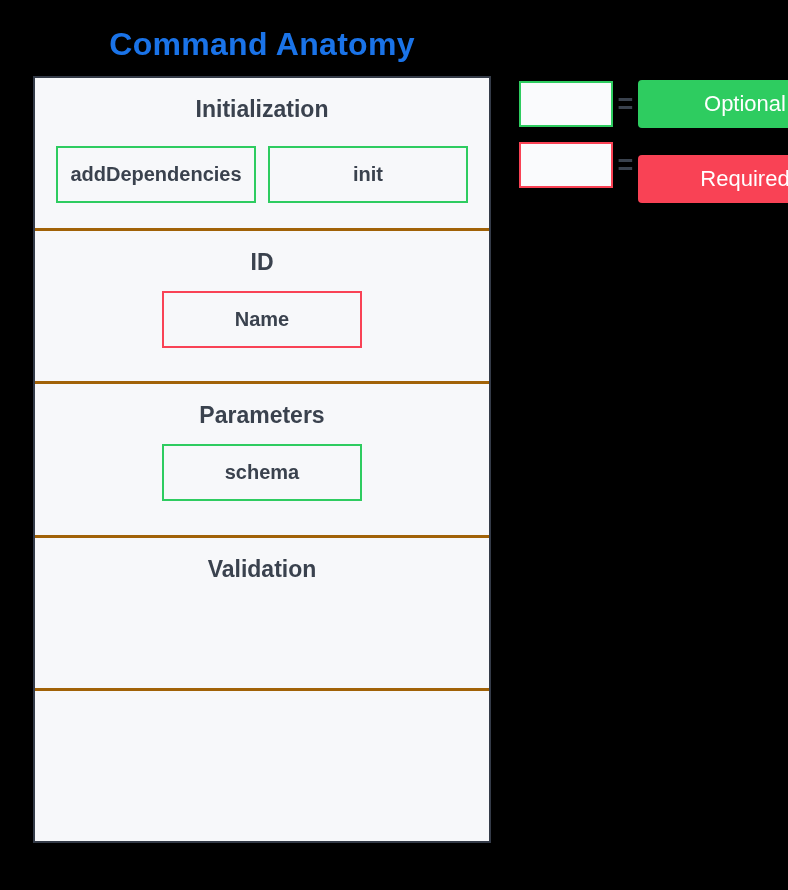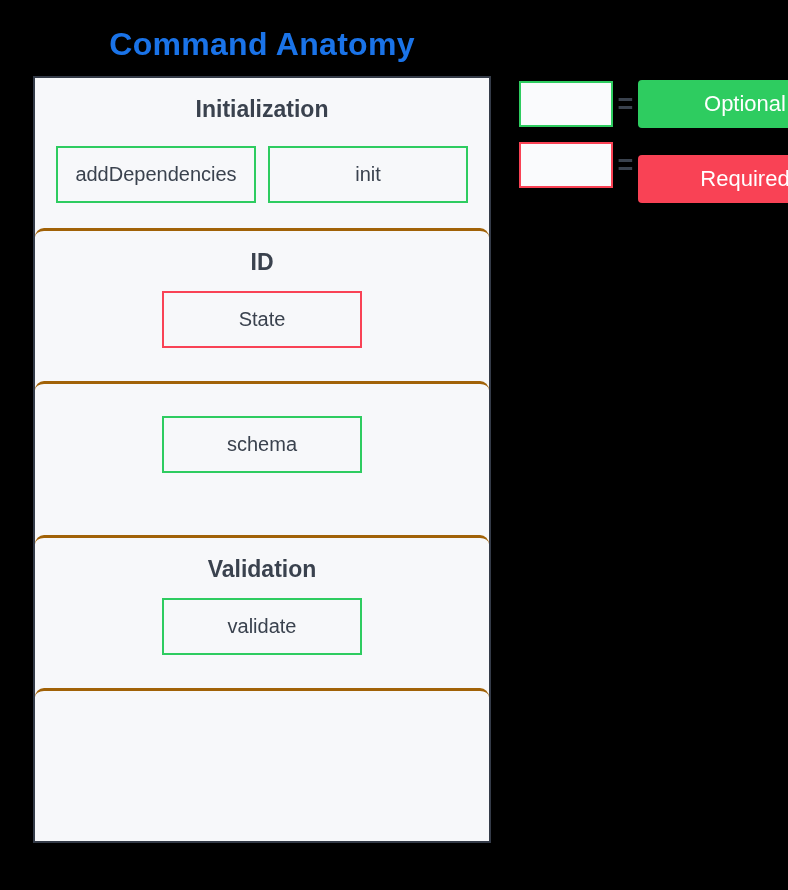--- a/index.html
+++ b/index.html
@@ -16,35 +16,34 @@
   .panel {
     position: absolute; left: 33px; top: 76px; width: 458px; height: 767px;
     background: #f7f8fa; border: 2px solid #343b48; box-sizing: border-box;
     display: flex; flex-direction: column;
   }
 
   .sec {
     flex: 1 1 0; box-sizing: border-box;
     display: flex; flex-direction: column; align-items: center;
     padding-top: 17px;
-    border-radius: 9px;
   }
   .sec + .sec { border-top: 3px solid #a16207; }
 
   .sec-label {
     font-weight: 700; font-size: 23px; color: #3a424e; line-height: 28px; height: 28px;
   }
 
   .boxes { display: flex; gap: 12px; margin-top: 15px; }
   .sec.first .boxes { margin-top: 23px; }
 
   .box {
     width: 200px; height: 57px; box-sizing: border-box;
     display: flex; align-items: center; justify-content: center;
-    font-weight: 400; font-size: 20px; color: #3a424e;
+    font-weight: 700; font-size: 20px; color: #3a424e;
     background: #f7f8fa;
   }
   .box.optional { border: 2px solid #2ecc60; }
   .box.required { border: 2px solid #f94255; }
 
   .legend {
     position: absolute; left: 519px; top: 80px;
     display: flex; flex-direction: column; gap: 13px;
   }
   .legend-row { display: flex; align-items: center; height: 48px; }
@@ -83,40 +82,36 @@
         <div class="box optional">
           <span>init</span>
         </div>
       </div>
     </section>
 
     <section class="sec">
       <div class="sec-label">ID</div>
       <div class="boxes">
         <div class="box required">
-          <span>State</span>
+          <span>Name</span>
         </div>
       </div>
     </section>
 
     <section class="sec">
+      <div class="sec-label">Parameters</div>
       <div class="boxes">
         <div class="box optional">
           <span>schema</span>
         </div>
       </div>
     </section>
 
     <section class="sec">
       <div class="sec-label">Validation</div>
-      <div class="boxes">
-        <div class="box optional">
-          <span>validate</span>
-        </div>
-      </div>
     </section>
 
     <section class="sec">
     </section>
 
   </div>
 
   <div class="legend">
     <div class="legend-row">
       <div class="swatch optional"></div>

